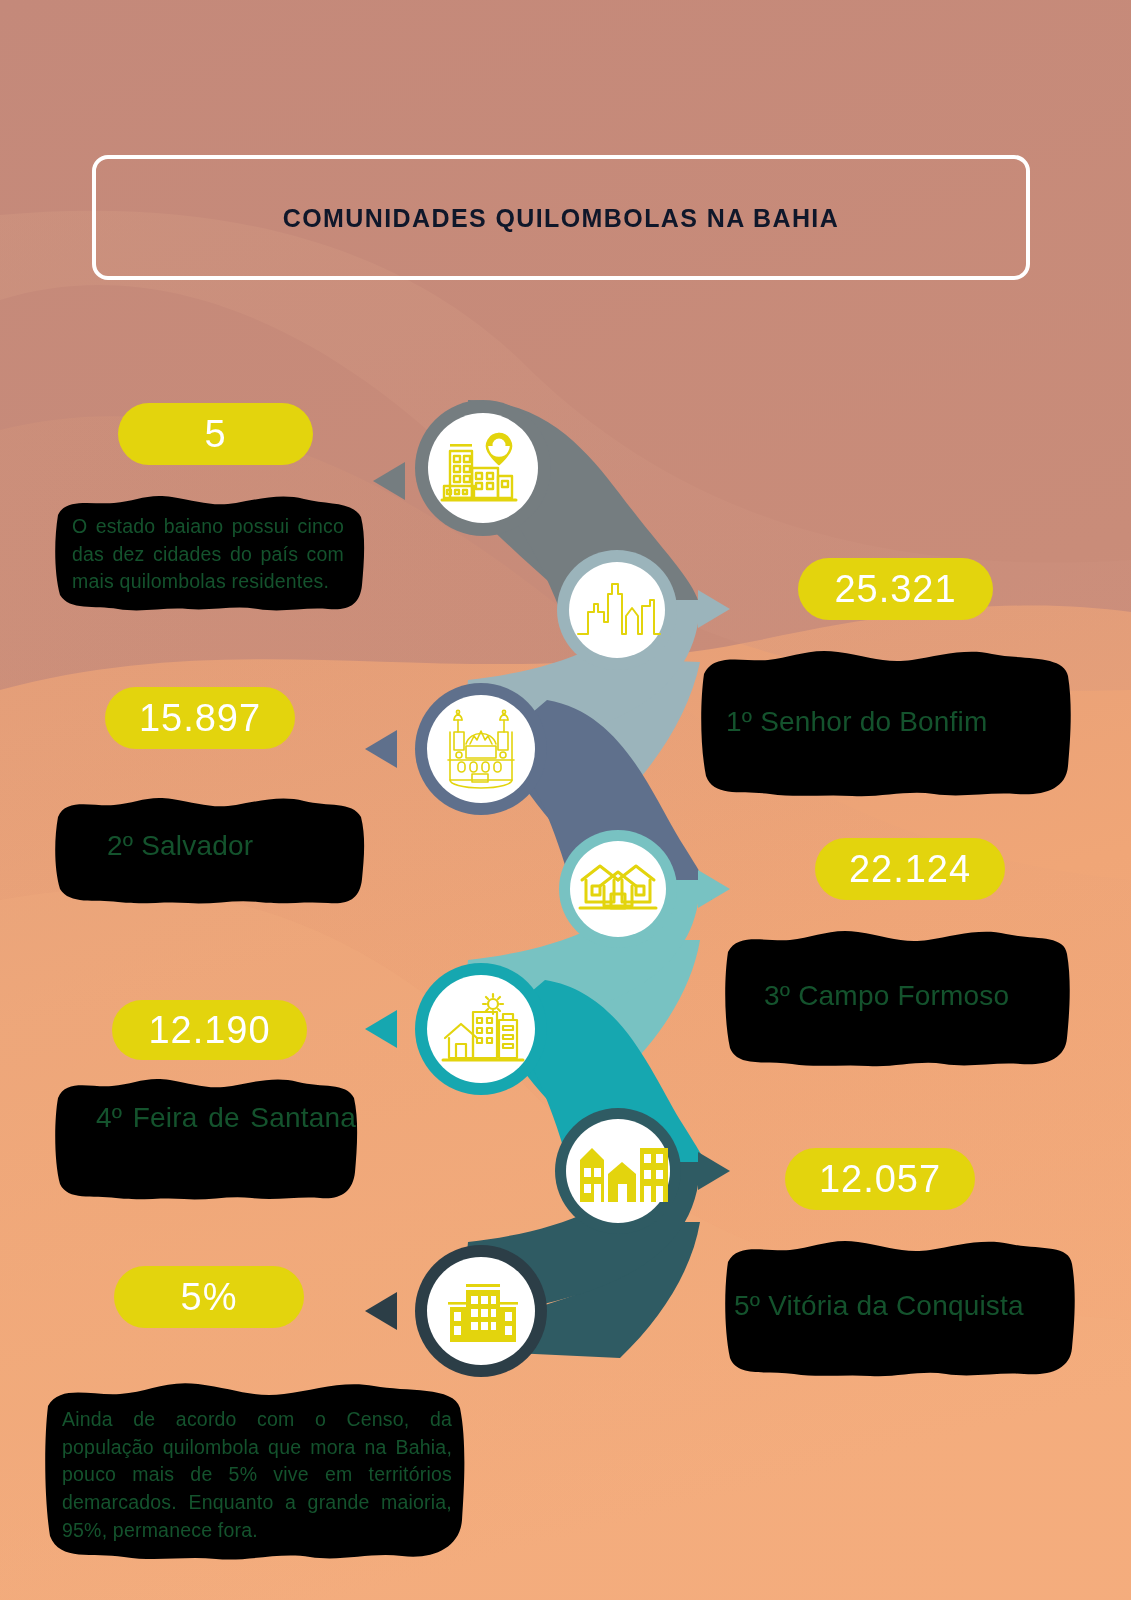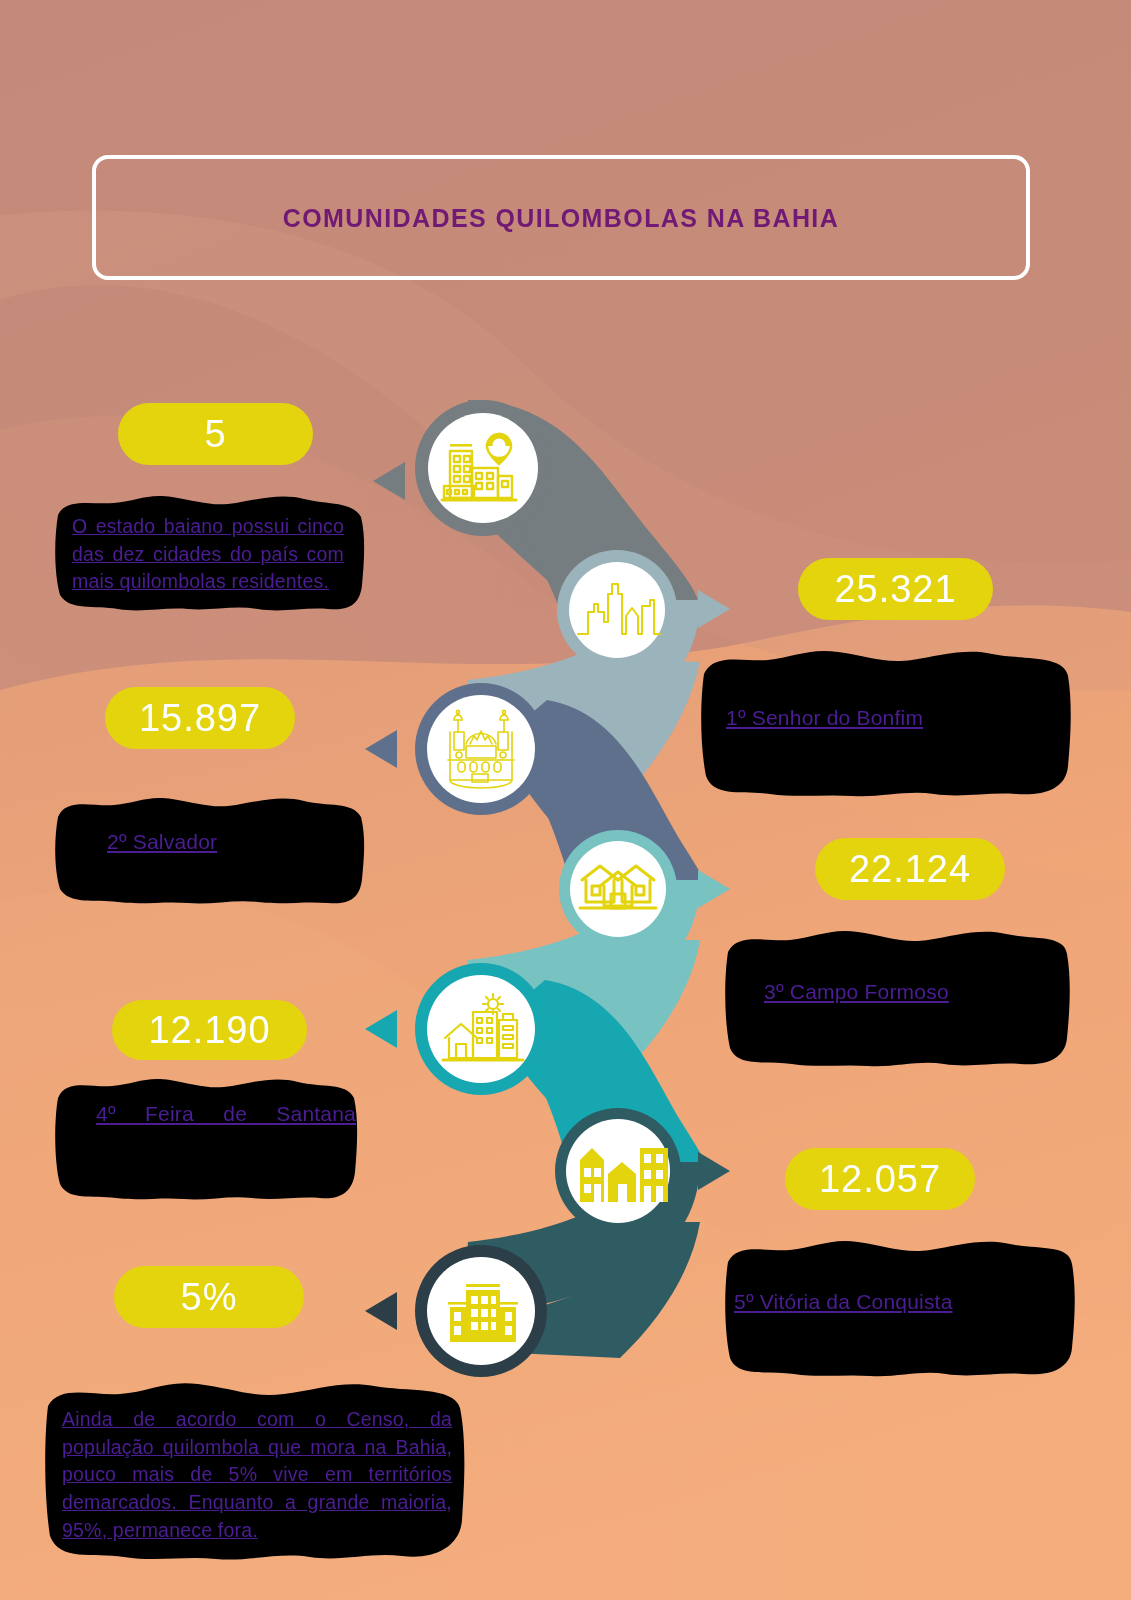--- a/index.html
+++ b/index.html
@@ -14,48 +14,48 @@
   
   .bg { position:absolute; inset:0; z-index:0; }
 
   
   .title-box{
     position:absolute; left:92px; top:155px; width:938px; height:125px;
     border:4px solid #ffffff; border-radius:16px; z-index:5;
     display:flex; align-items:center; justify-content:center;
   }
   .title-text{
-    color:#701a75; font-size:25px; font-weight:bold; letter-spacing:1.4px;
+    color:#0f172a; font-size:25px; font-weight:bold; letter-spacing:1.4px;
     text-align:center; line-height:1.2;
   }
 
   
   .chain { position:absolute; left:0; top:0; width:1131px; height:1600px; z-index:6; }
 
   
   .pill{
     position:absolute; z-index:8;
     background:#e3d40d; border-radius:999px;
     display:flex; align-items:center; justify-content:center;
     color:#ffffff;
   }
   .pill span{ font-size:38px; font-weight:400; letter-spacing:1px; line-height:1; }
   .pill.small span{ font-size:38px; }
 
   
   .blob{ position:absolute; z-index:7; }
   .blob svg{ position:absolute; left:0; top:0; width:100%; height:100%; }
   .blob .txt{
-    position:absolute; color:#4c1d95; z-index:2;text-decoration:underline;
+    position:absolute; color:#14532d; z-index:2;
   }
   .blob .txt.body{
     font-size:19.5px; line-height:1.42; text-align:justify; letter-spacing:0.2px;
   }
   .blob .txt.rank{
-    font-size:21px; line-height:1.3; letter-spacing:0.2px;
+    font-size:28px; line-height:1.3; letter-spacing:0.2px;
   }
   .blob .txt.rank.just{ text-align:justify; }
   .blob .txt.rank.just::after{ content:""; display:inline-block; width:100%; }
 </style>
 </head>
 <body>
 
 <div id="stage">
 
   <svg class="bg" viewBox="0 0 1131 1600">

